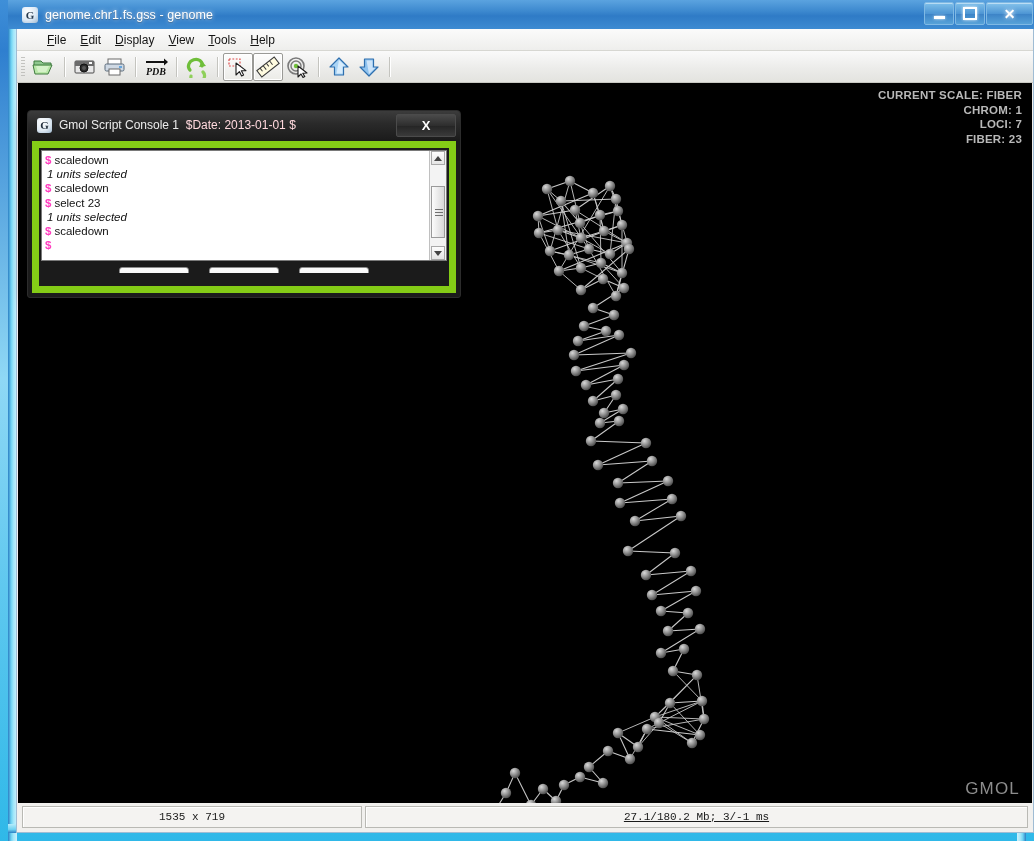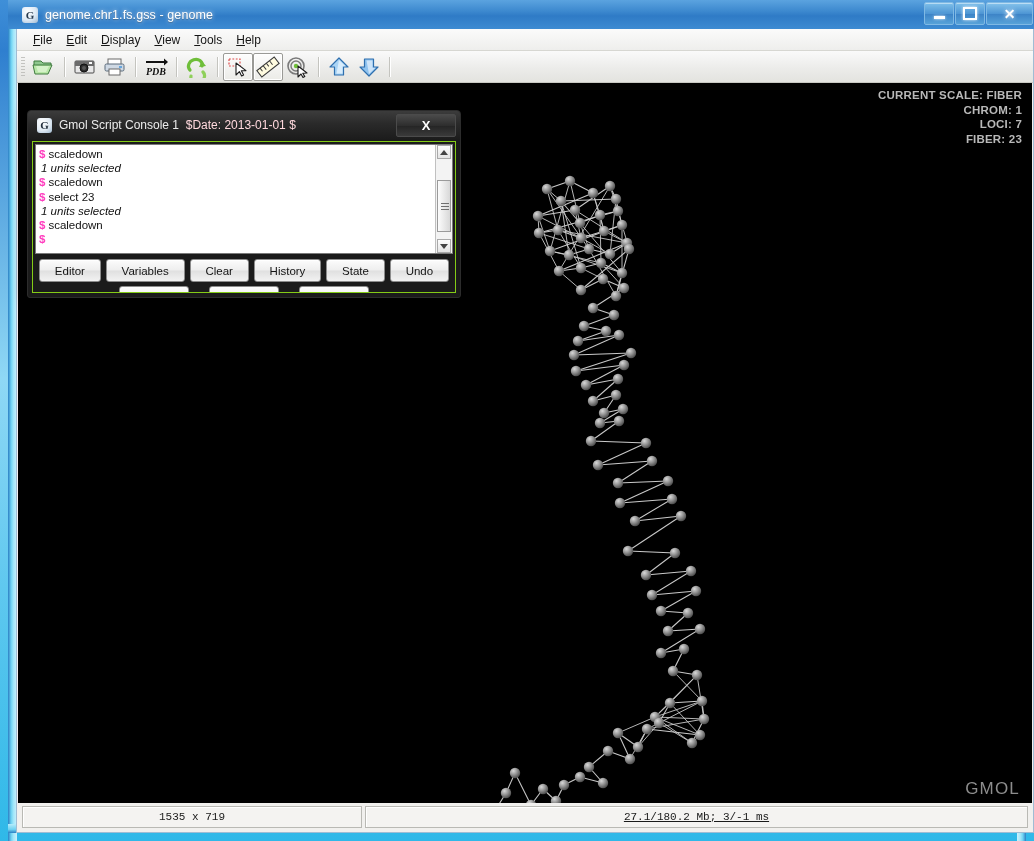--- a/index.html
+++ b/index.html
@@ -107,21 +107,21 @@
   }
 
   
   .menubar {
     position: absolute;
     left: 0; top: 0;
     width: 100%; height: 22px;
     background: linear-gradient(180deg,#fbfbfb 0%,#eeeeec 100%);
     display: flex;
     align-items: center;
-    padding-left: 9px;
+    padding-left: 23px;
     box-sizing: border-box;
     border-bottom: 1px solid #d7d7d2;
   }
   .menu-item {
     font-size: 12px;
     color: #151515;
     padding: 2px 7px;
     cursor: default;
   }
   .menu-item u { text-decoration: underline; }
@@ -256,21 +256,21 @@
     background: linear-gradient(180deg,#4a4a4a 0%,#2e2e2e 50%,#242424 51%,#3a3a3a 100%);
     color: #ffffff;
     font-size: 13px; font-weight: bold;
     display: flex; align-items: center; justify-content: center;
   }
   .console-body {
     position: absolute;
     left: 4px; top: 30px;
     width: 424px; height: 152px;
     background: #1b1b1b;
-    border: 1px solid #84cc16;
+    border: 7px solid #84cc16;
     box-sizing: border-box;
     display: flex;
     flex-direction: column;
   }
   .console-out {
     position: relative;
     margin: 2px;
     height: 111px;
     background: #ffffff;
     border: 1px solid #7a7a7a;
@@ -818,28 +818,20 @@
               <div class="sc-arrow up">
                   <i></i>
                 </div>
               <div class="sc-thumb"></div>
               <div class="sc-arrow down">
                   <i></i>
                 </div>
             </div>
           </div>
 
-          <div class="console-buttons" id="console-buttons">
-              <div class="cbtn">Editor</div>
-              <div class="cbtn">Variables</div>
-              <div class="cbtn">Clear</div>
-              <div class="cbtn">History</div>
-              <div class="cbtn">State</div>
-              <div class="cbtn">Undo</div>
-            </div>
           <div class="console-buttons2">
             <div class="cbtn2"></div>
             <div class="cbtn2"></div>
             <div class="cbtn2"></div>
           </div>
         </div>
       </div>
 
     </div>
   </div>

